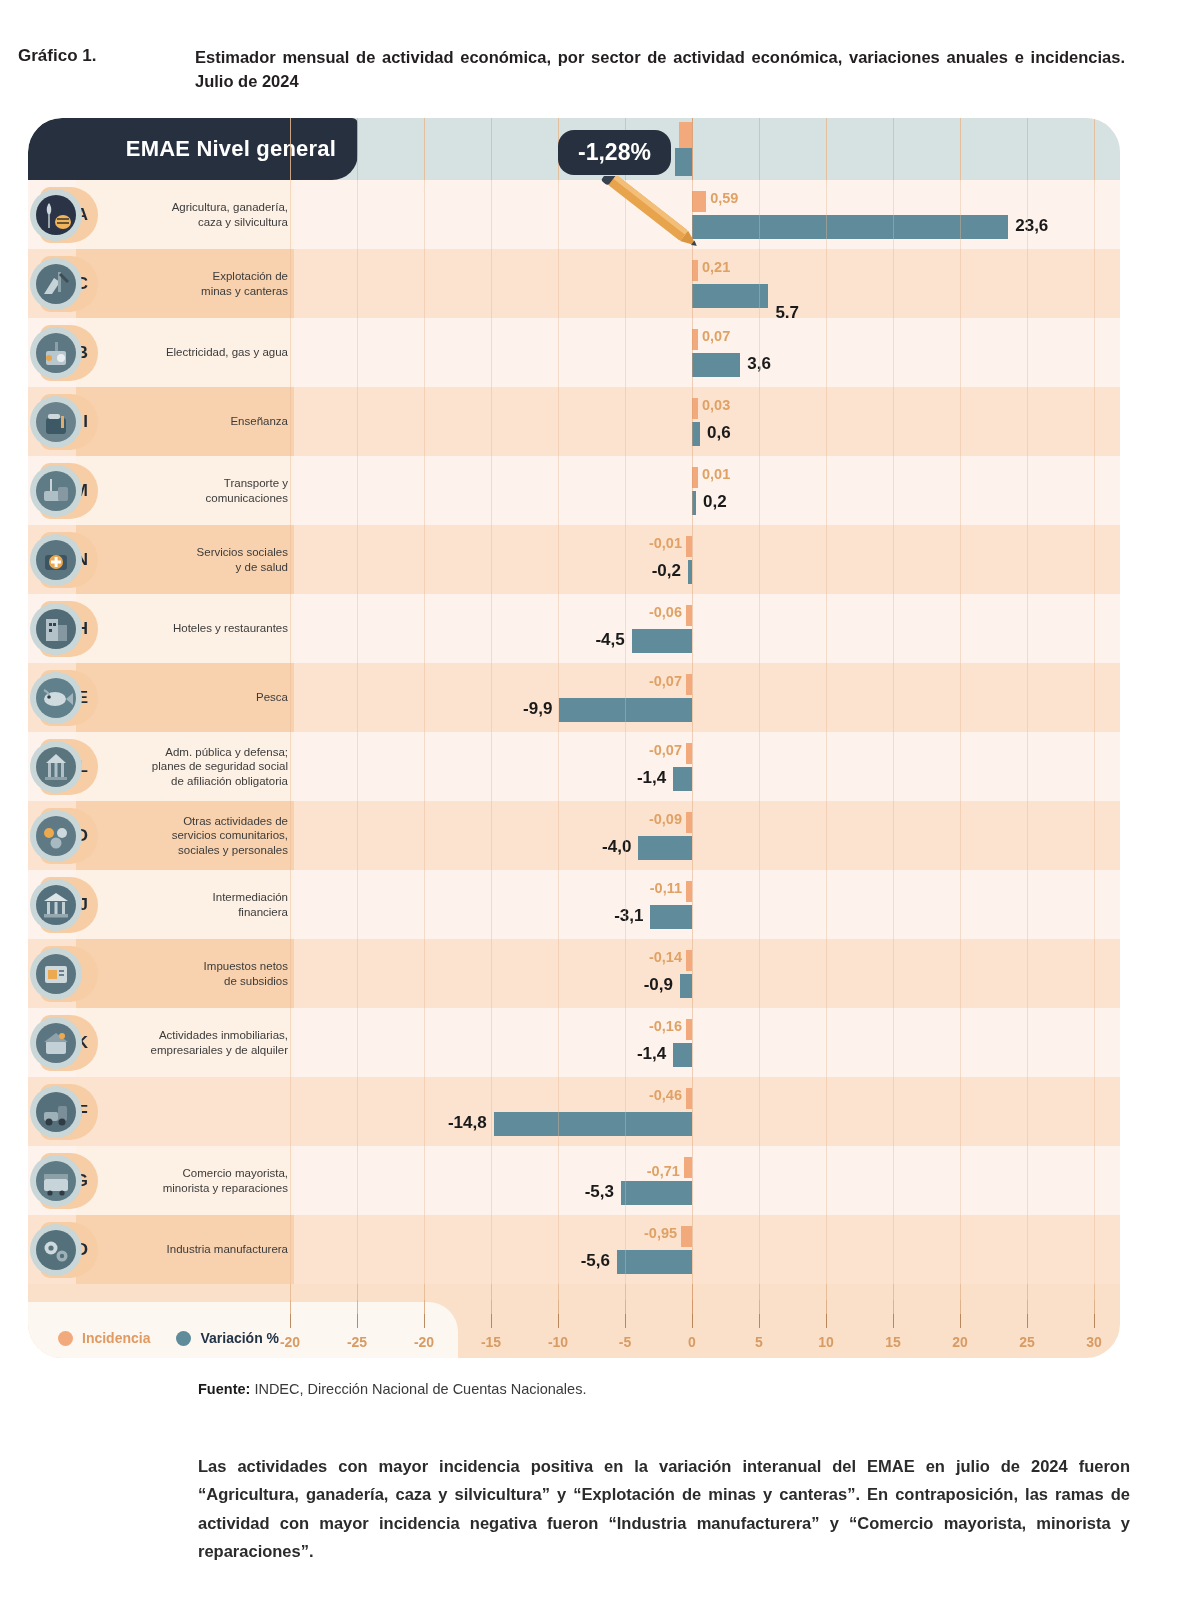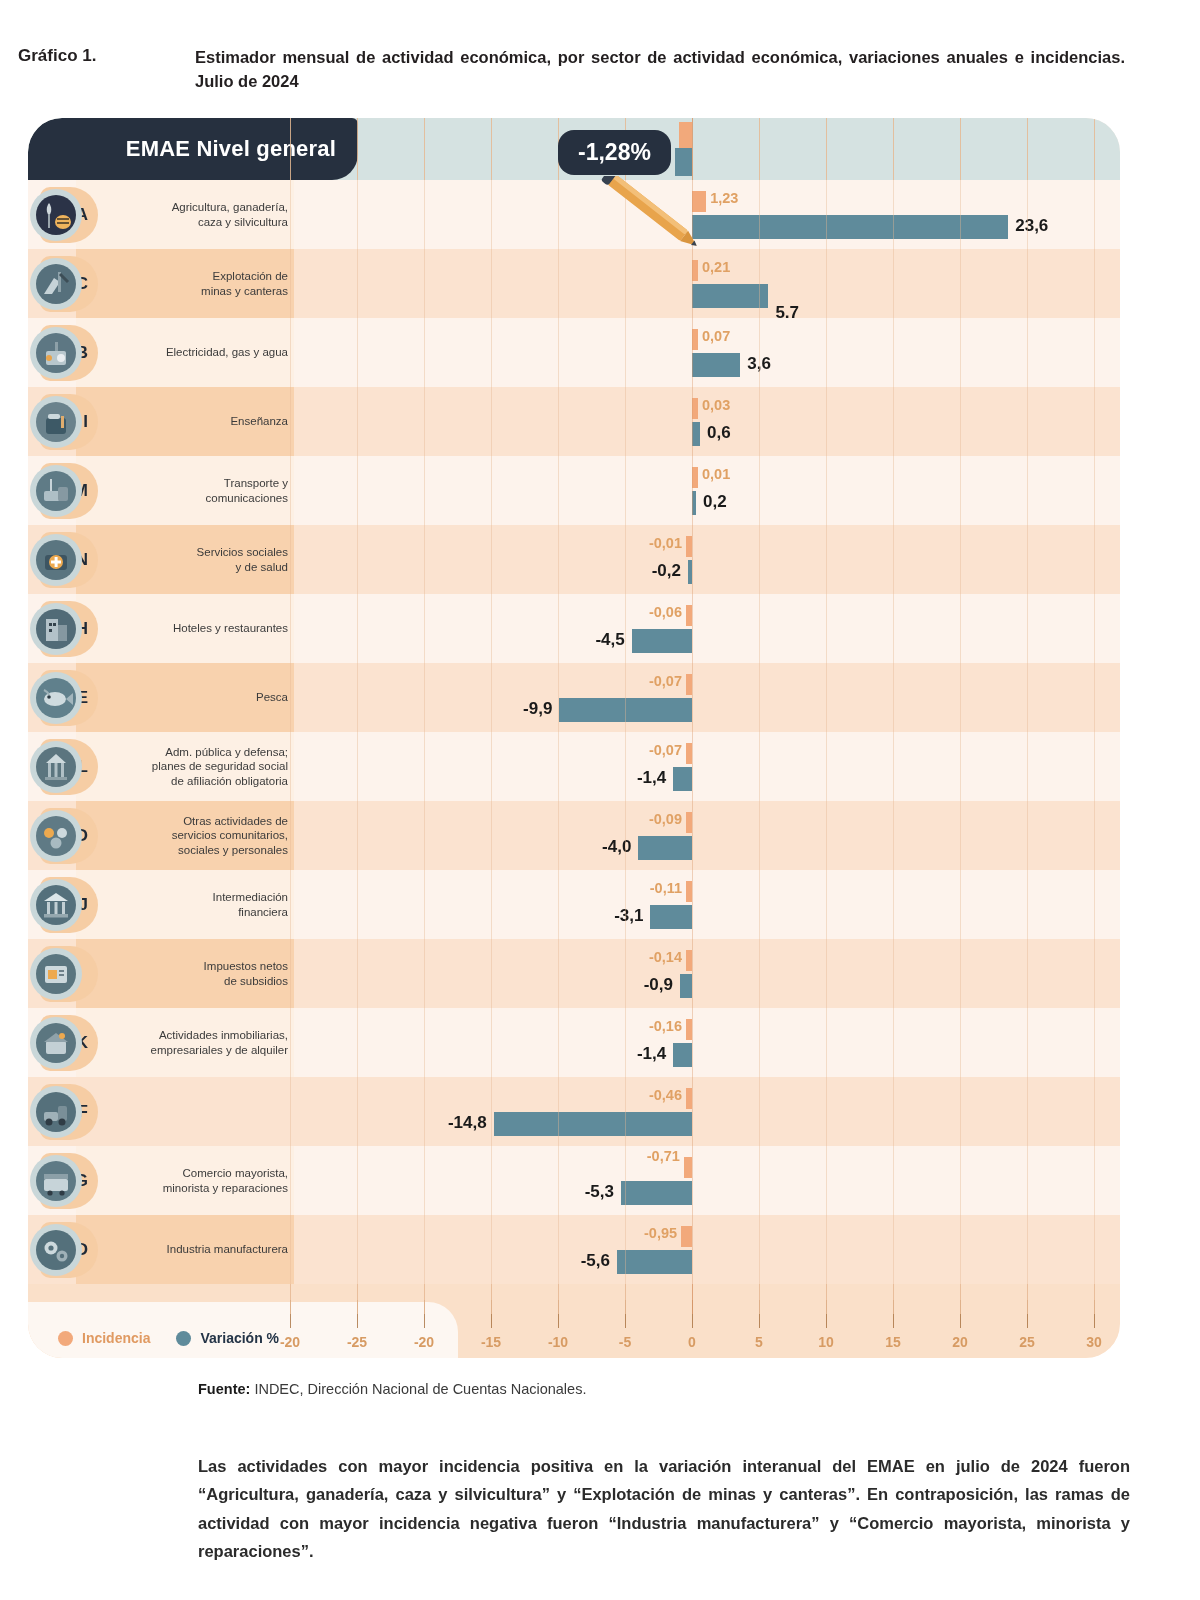--- a/index.html
+++ b/index.html
@@ -198,21 +198,21 @@
           <div class="icon-bubble">
             <svg viewBox="0 0 40 40">
               <circle cx="20" cy="20" r="20" fill="#2b3347"></circle>
               <path d="M13 8c3 4 3 9 0 13-3-4-3-9 0-13z" fill="#cfd8dc"></path>
               <rect x="12" y="19" width="2" height="14" fill="#9aa6ad"></rect>
               <ellipse cx="27" cy="27" rx="8" ry="7" fill="#f0b45c"></ellipse>
               <path d="M21 24h12M21 28h12" stroke="#3b3326" stroke-width="1.6"></path>
             </svg>
           </div>
           <div class="bar-inc" style="top: 11.04px; height: 20.7px; width: 14.145px; left: 664px;"></div>
-          <div class="val inc" style="top: 9.66px; left: 682.145px;">1,23</div>
+          <div class="val inc" style="top: 9.66px; left: 682.145px;">0,59</div>
           <div class="bar-var" style="top: 34.5px; height: 24.84px; width: 316.24px; left: 664px;"></div>
           <div class="val var" style="top: 35.88px; left: 987.24px;">23,6</div>
         </div>
         <div class="row" style="top: 131px; height: 69px; z-index: 2;">
           <div class="row-bg-alt"></div>
           <div class="label-band alt">
             <div class="label-txt">Explotación de<br>minas y canteras</div>
           </div>
           <div class="letter-pill">
             <b>C</b>
@@ -501,21 +501,21 @@
           <div class="icon-bubble">
             <svg viewBox="0 0 40 40">
               <circle cx="20" cy="20" r="20" fill="#5e7a85"></circle>
               <rect x="8" y="18" width="24" height="12" rx="2" fill="#c7d4d9"></rect>
               <rect x="8" y="13" width="24" height="5" fill="#8ca0a8"></rect>
               <circle cx="14" cy="32" r="2.6" fill="#2e3b44"></circle>
               <circle cx="26" cy="32" r="2.6" fill="#2e3b44"></circle>
             </svg>
           </div>
           <div class="bar-inc" style="top: 11.04px; height: 20.7px; width: 8.165px; left: 655.835px;"></div>
-          <div class="val inc" style="top: 2px; right: 440.165px;">-0,71</div>
+          <div class="val inc" style="top: 17px; right: 440.165px;">-0,71</div>
           <div class="bar-var" style="top: 34.5px; height: 24.84px; width: 71.02px; left: 592.98px;"></div>
           <div class="val var" style="top: 35.88px; right: 506.02px;">-5,3</div>
         </div>
         <div class="row" style="top: 1097px; height: 69px; z-index: 2;">
           <div class="row-bg-alt"></div>
           <div class="label-band alt">
             <div class="label-txt">Industria manufacturera</div>
           </div>
           <div class="letter-pill">
             <b>D</b>

